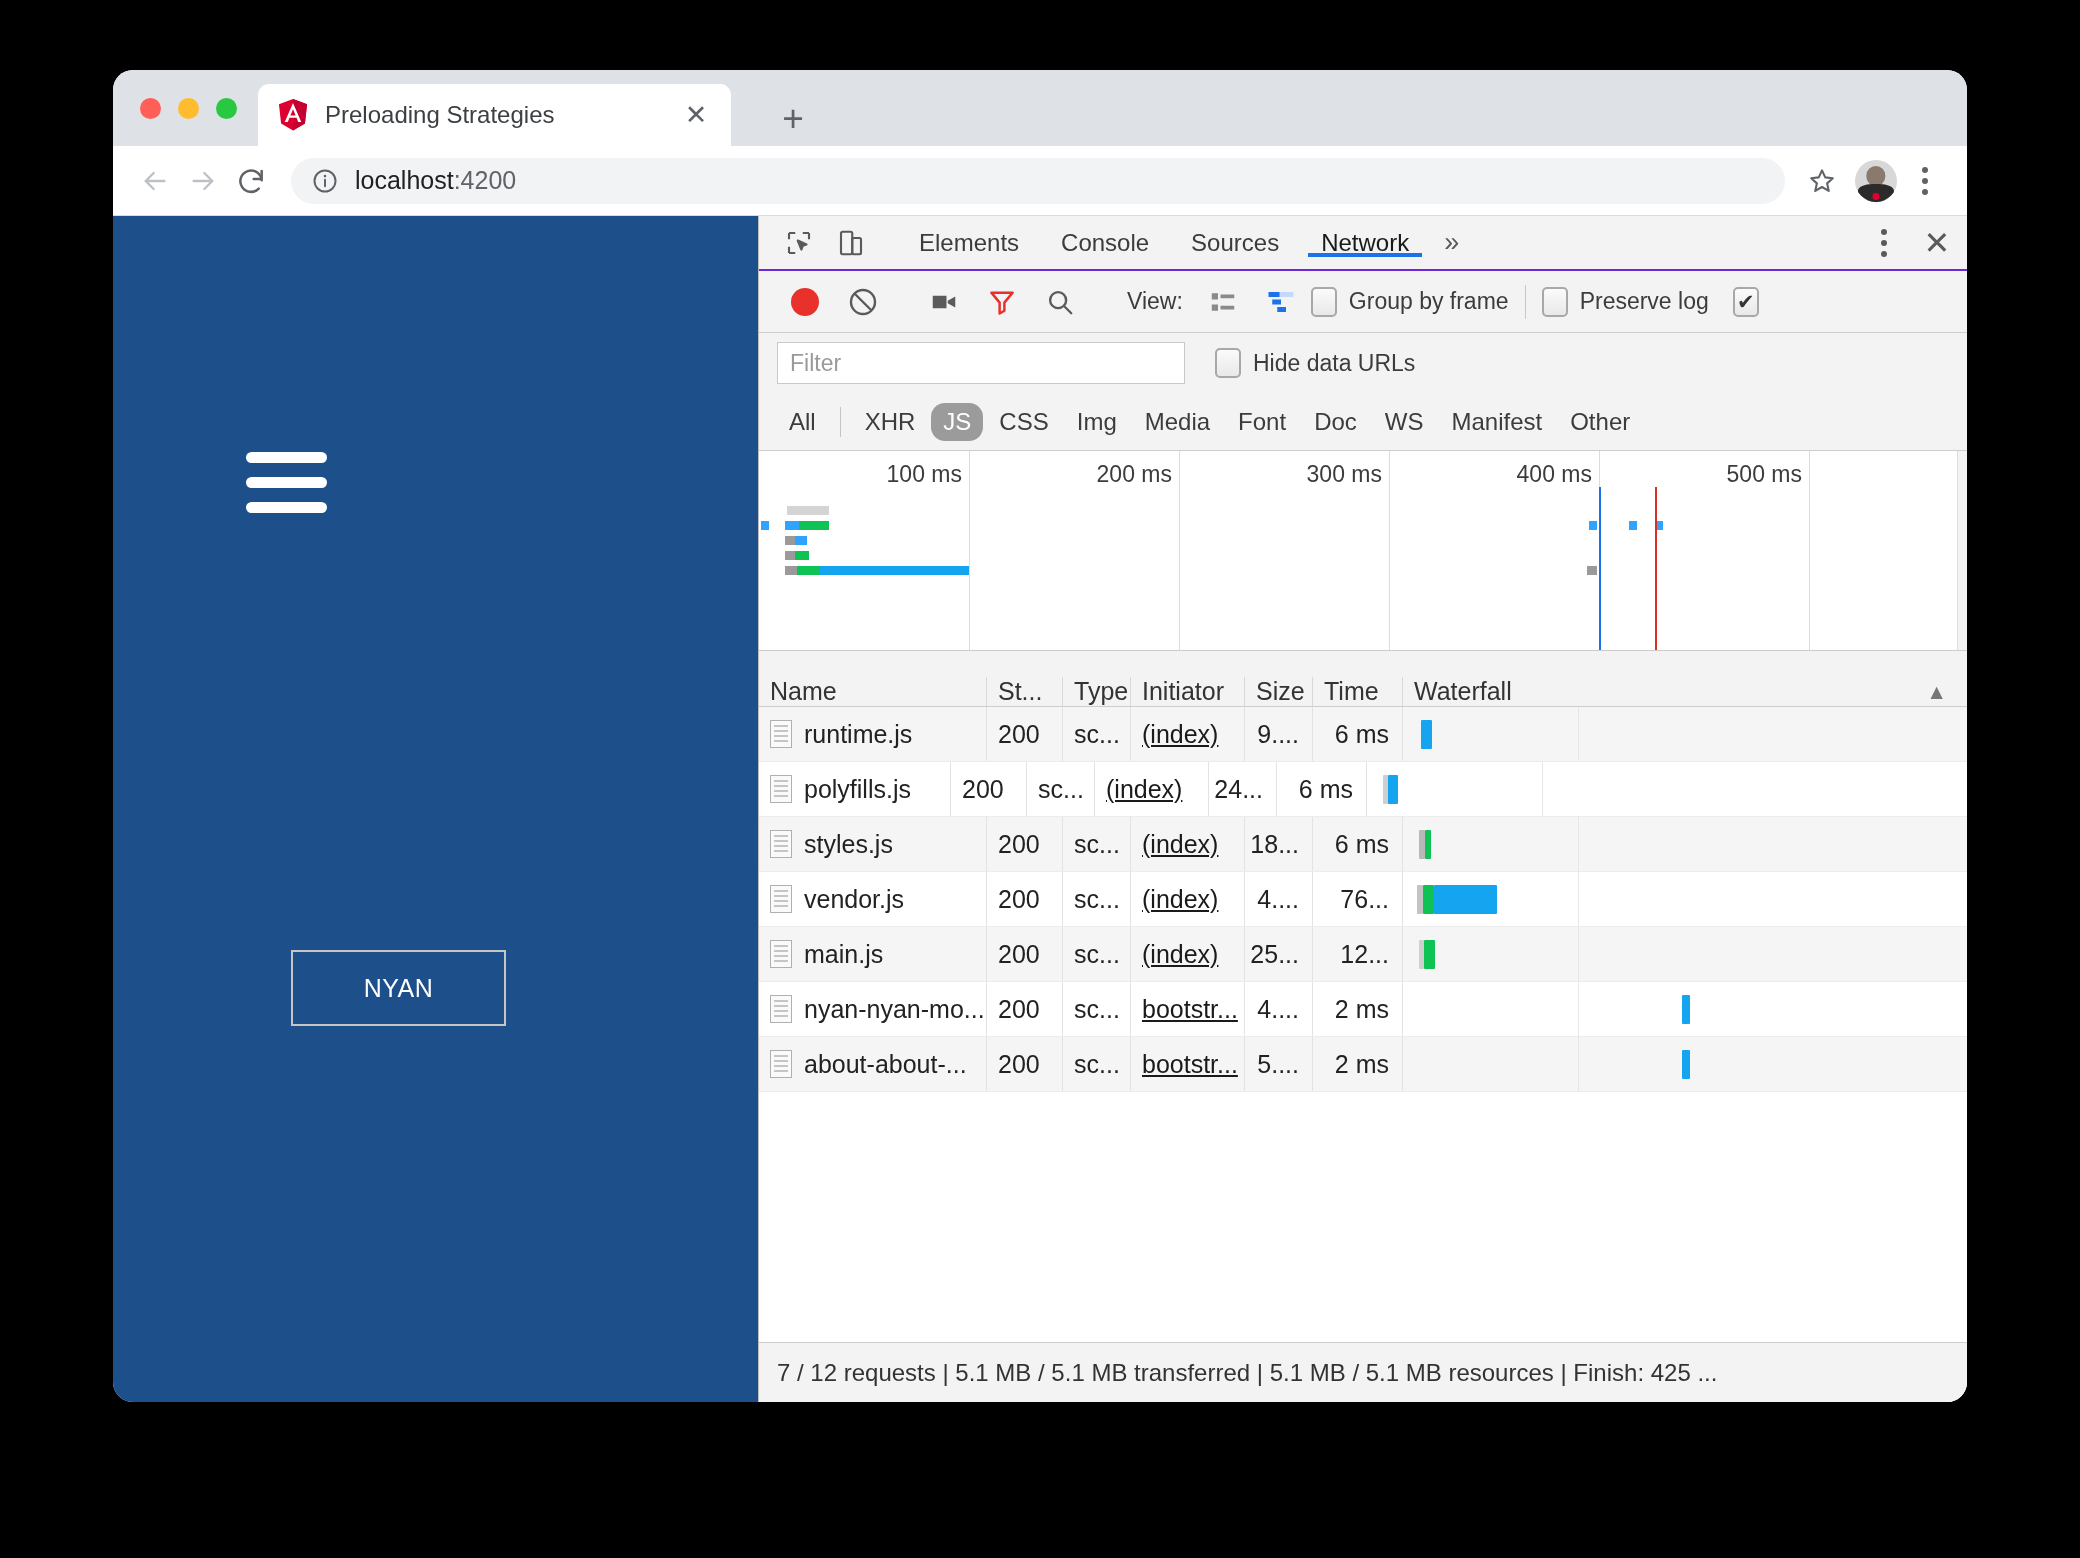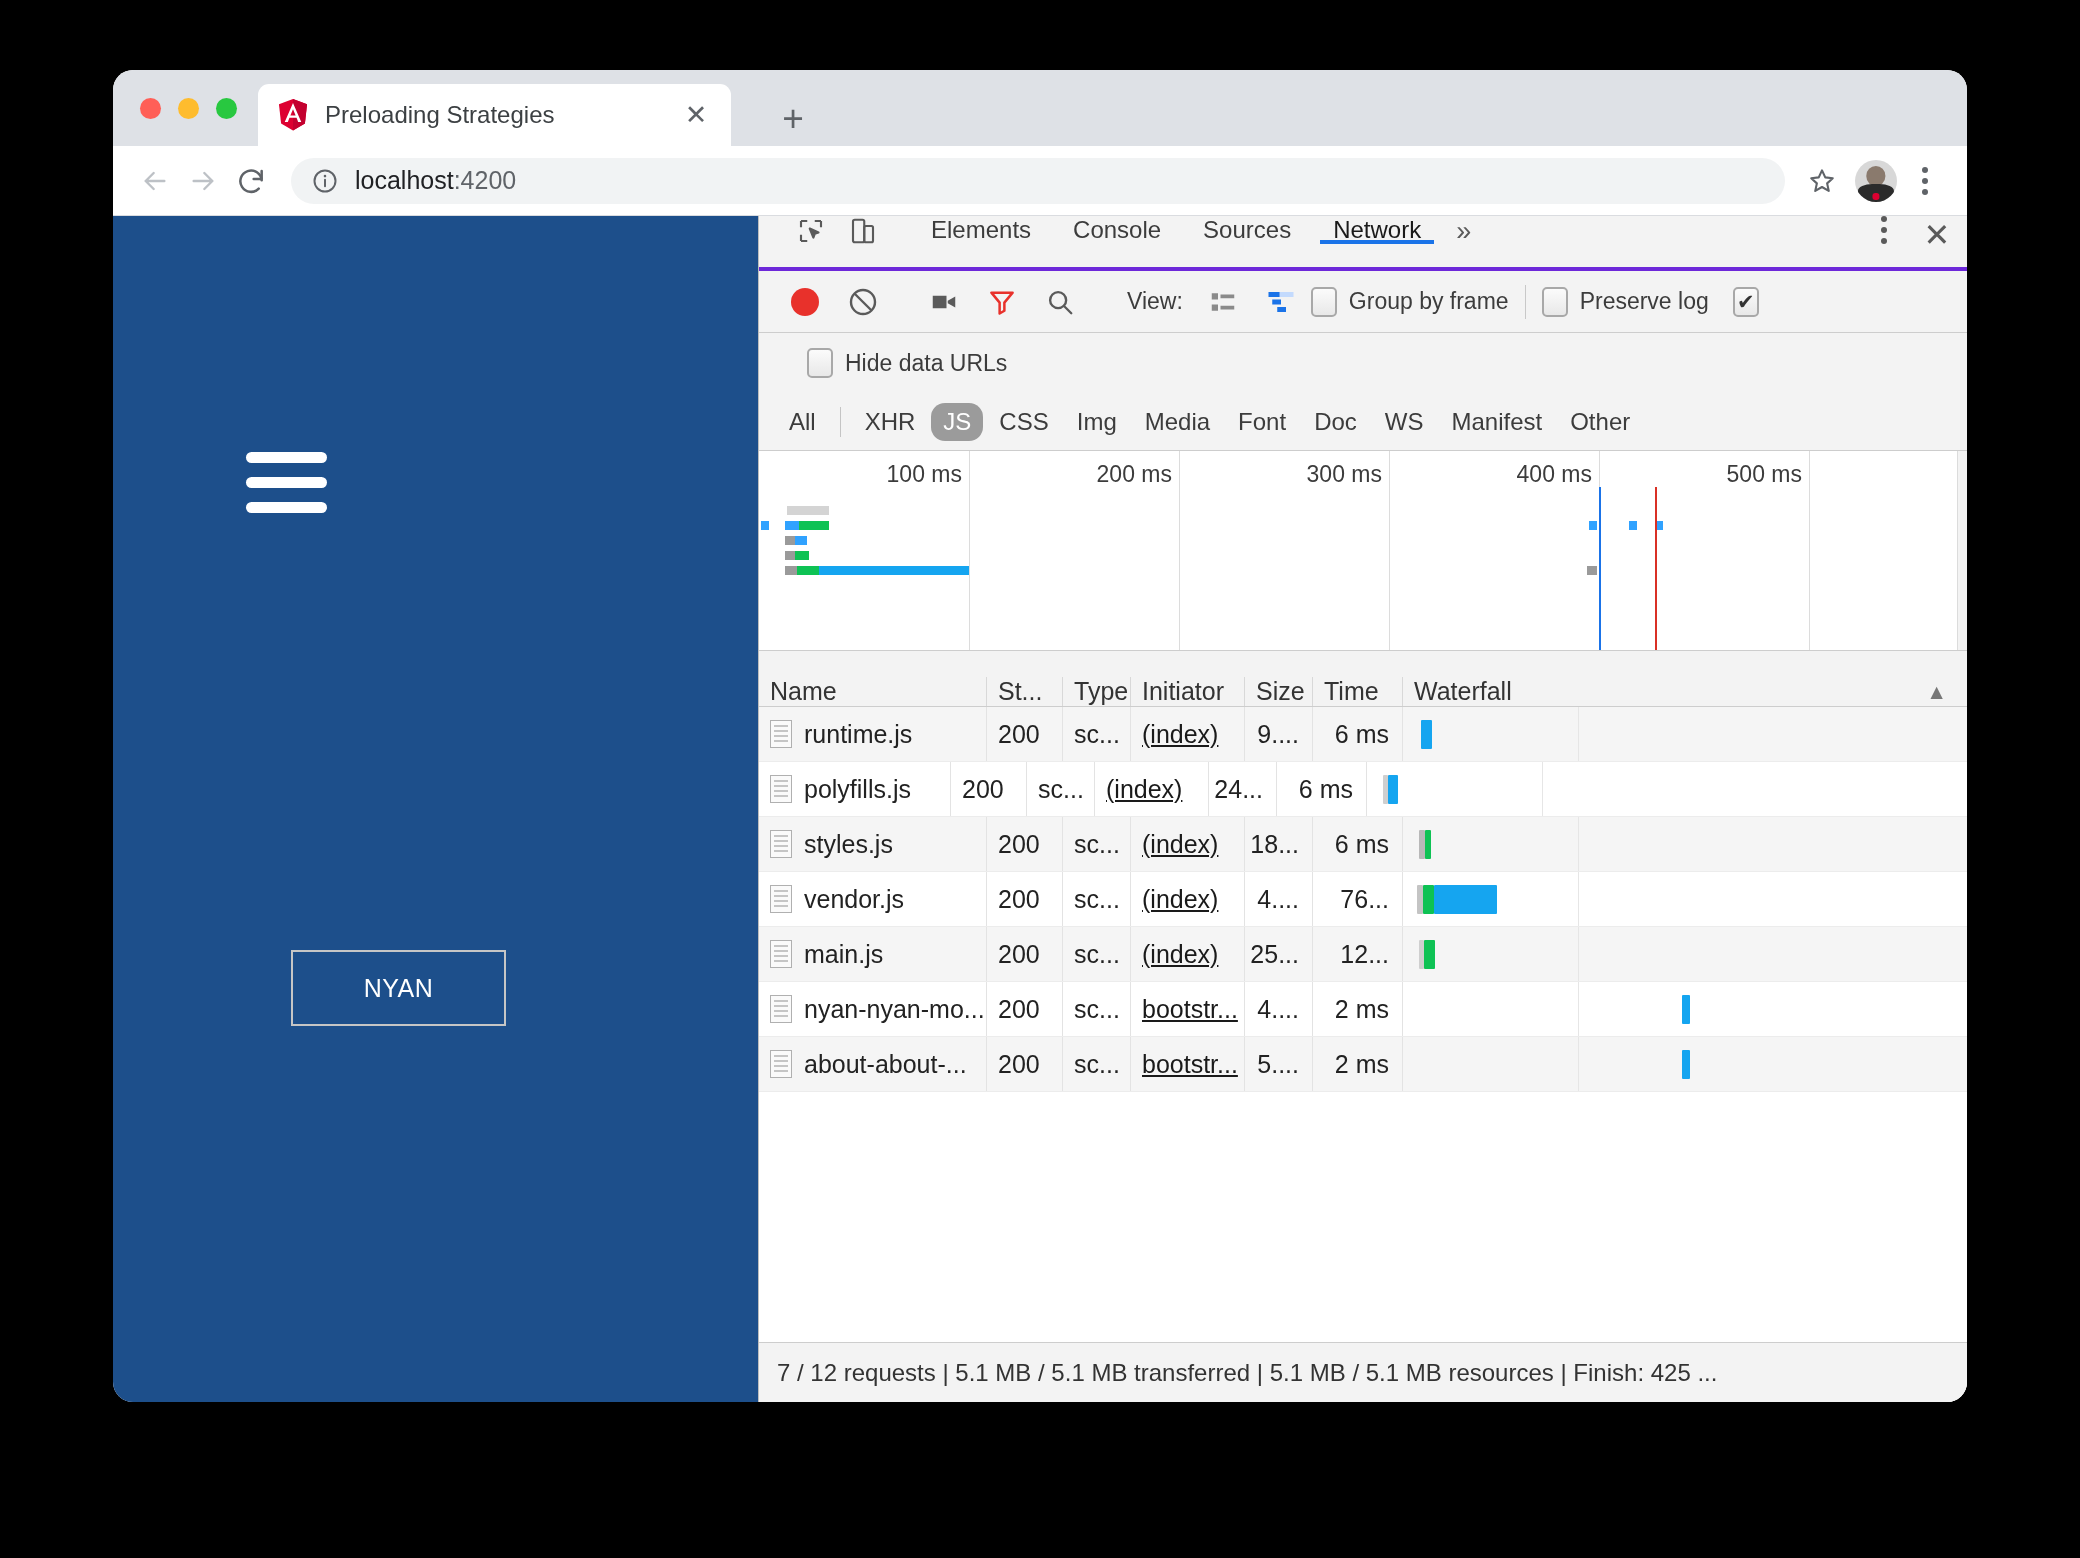--- a/index.html
+++ b/index.html
@@ -174,23 +174,23 @@
     border-left: 1px solid #bdbdbd;
     display: flex; flex-direction: column;
     min-width: 0;
     overflow: hidden;
   }
 
   
   #dt-tabbar {
     height: 55px; flex: none;
     background: #f3f3f3;
-    border-bottom: 4px solid #6d28d9;
-    display: flex; align-items: flex-start;
-    padding-left: 26px;
+    border-bottom: 2px solid #6d28d9;
+    display: flex; align-items: center;
+    padding-left: 14px;
   }
   .dt-iconbtn {
     width: 52px; flex: none;
     display: flex; align-items: center; justify-content: center;
     color: #5a5a5a;
   }
   .dt-sep { width: 1px; background: #c8c8c8; margin: 12px 10px; flex: none; }
   .dt-tab {
     padding: 0 21px;
     display: flex; align-items: center;
@@ -566,20 +566,21 @@
         <div class="nt-group">
           <span class="nt-check"></span>
           <span class="nt-checklabel">Preserve log</span>
         </div>
         <div class="nt-group" style="margin-left:22px">
           <span class="nt-check checked"></span>
         </div>
       </div>
 
       <div id="filter-row">
+        <input id="filter-input" type="text" placeholder="Filter" style="">
         <div class="nt-group" style="margin-left:30px">
           <span class="nt-check"></span>
           <span class="nt-checklabel">Hide data URLs</span>
         </div>
       </div>
 
       <div id="type-row">
         <span class="chip">All</span>
         <span class="chip-sep"></span>
         <span class="chip">XHR</span>

